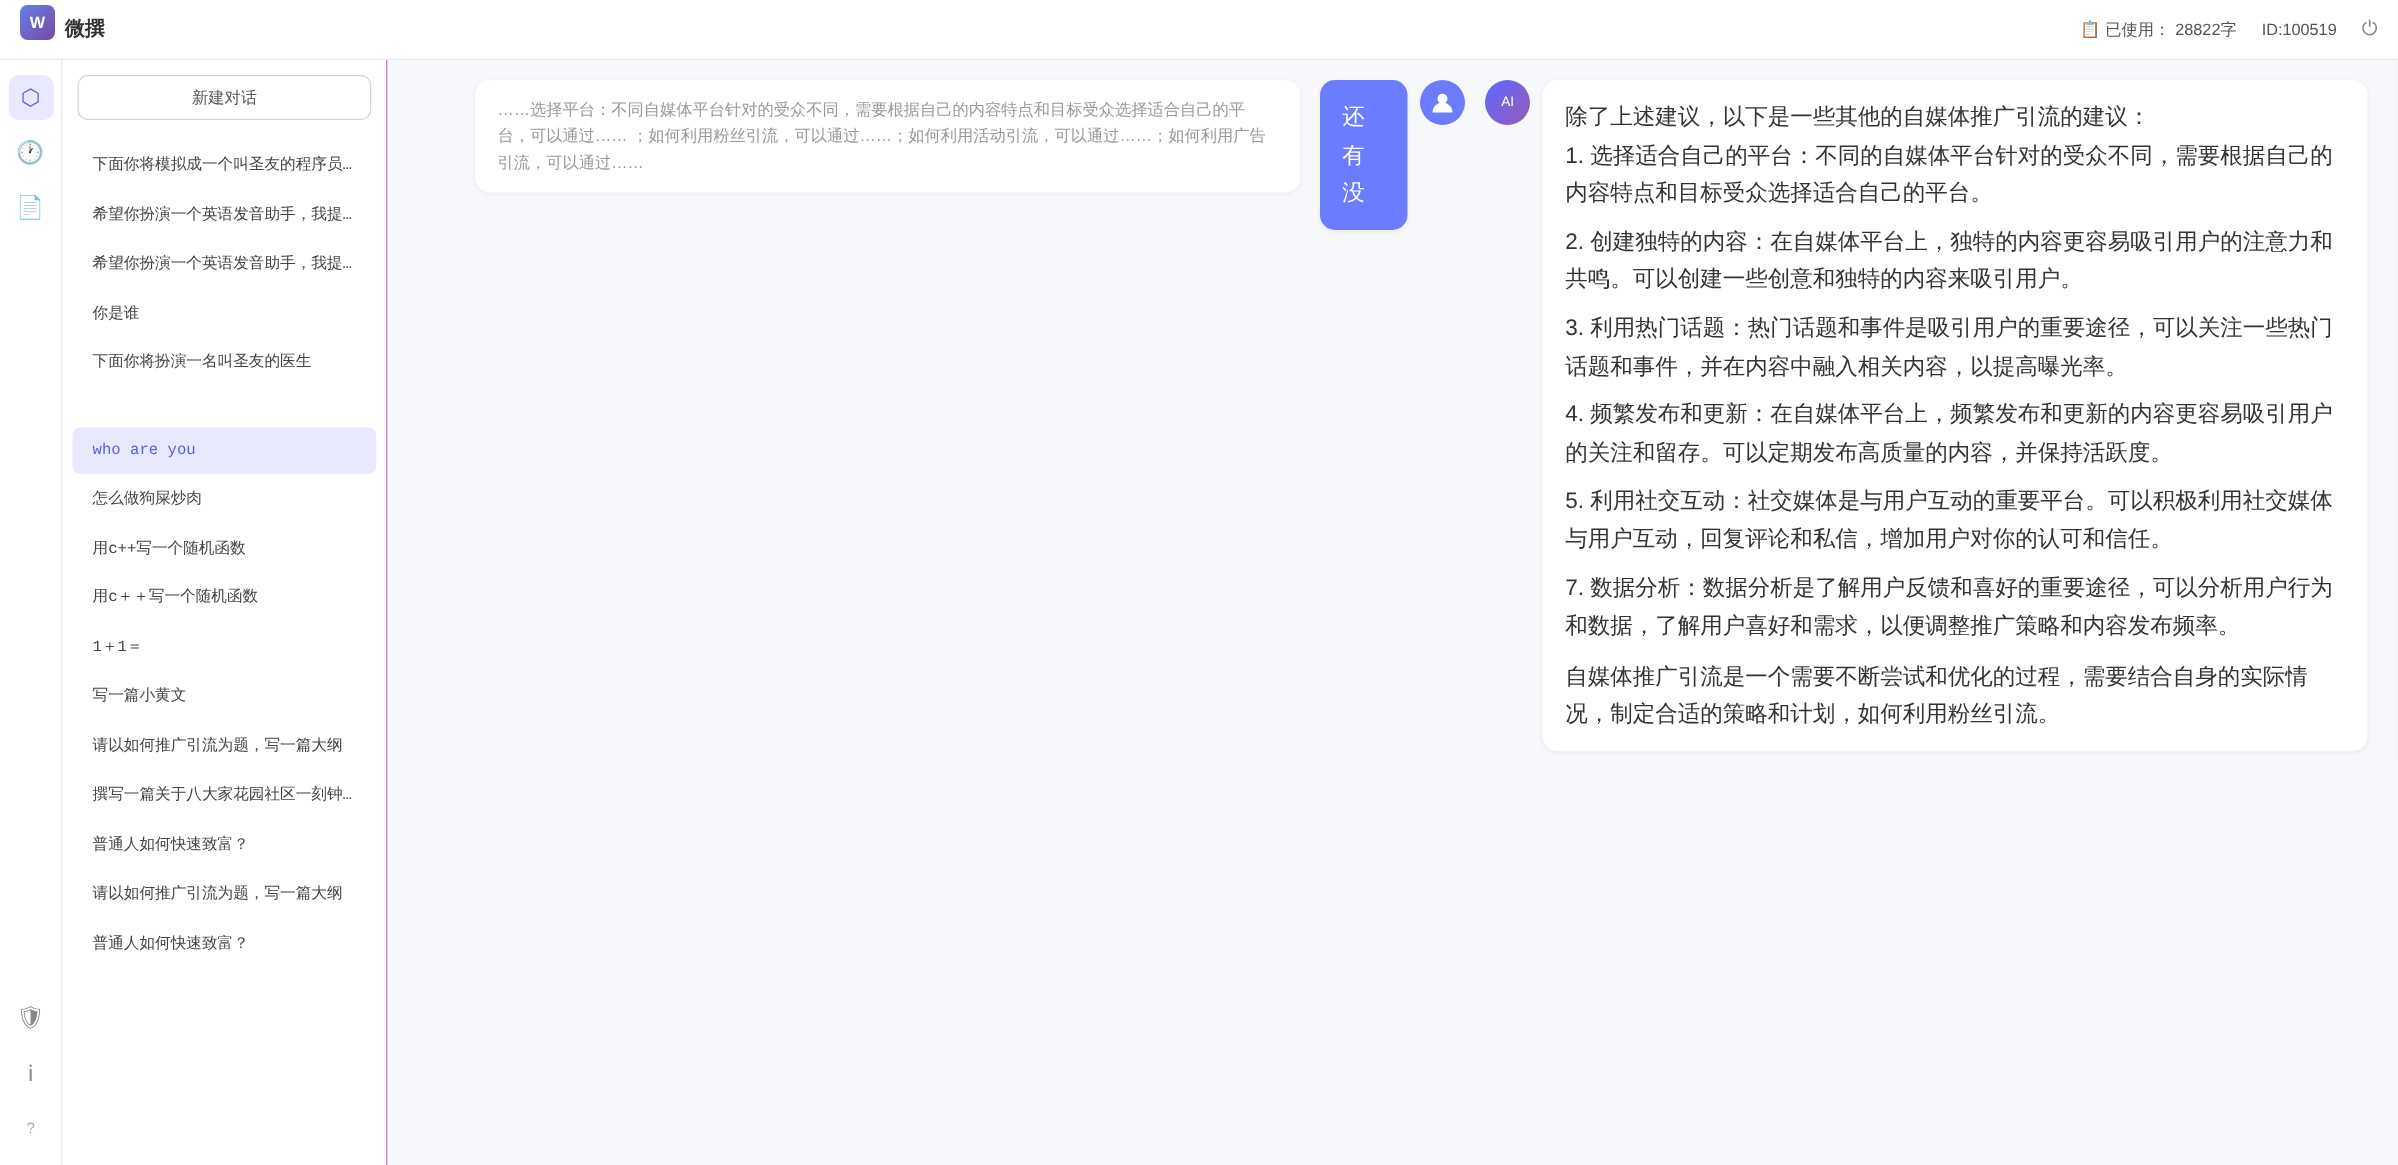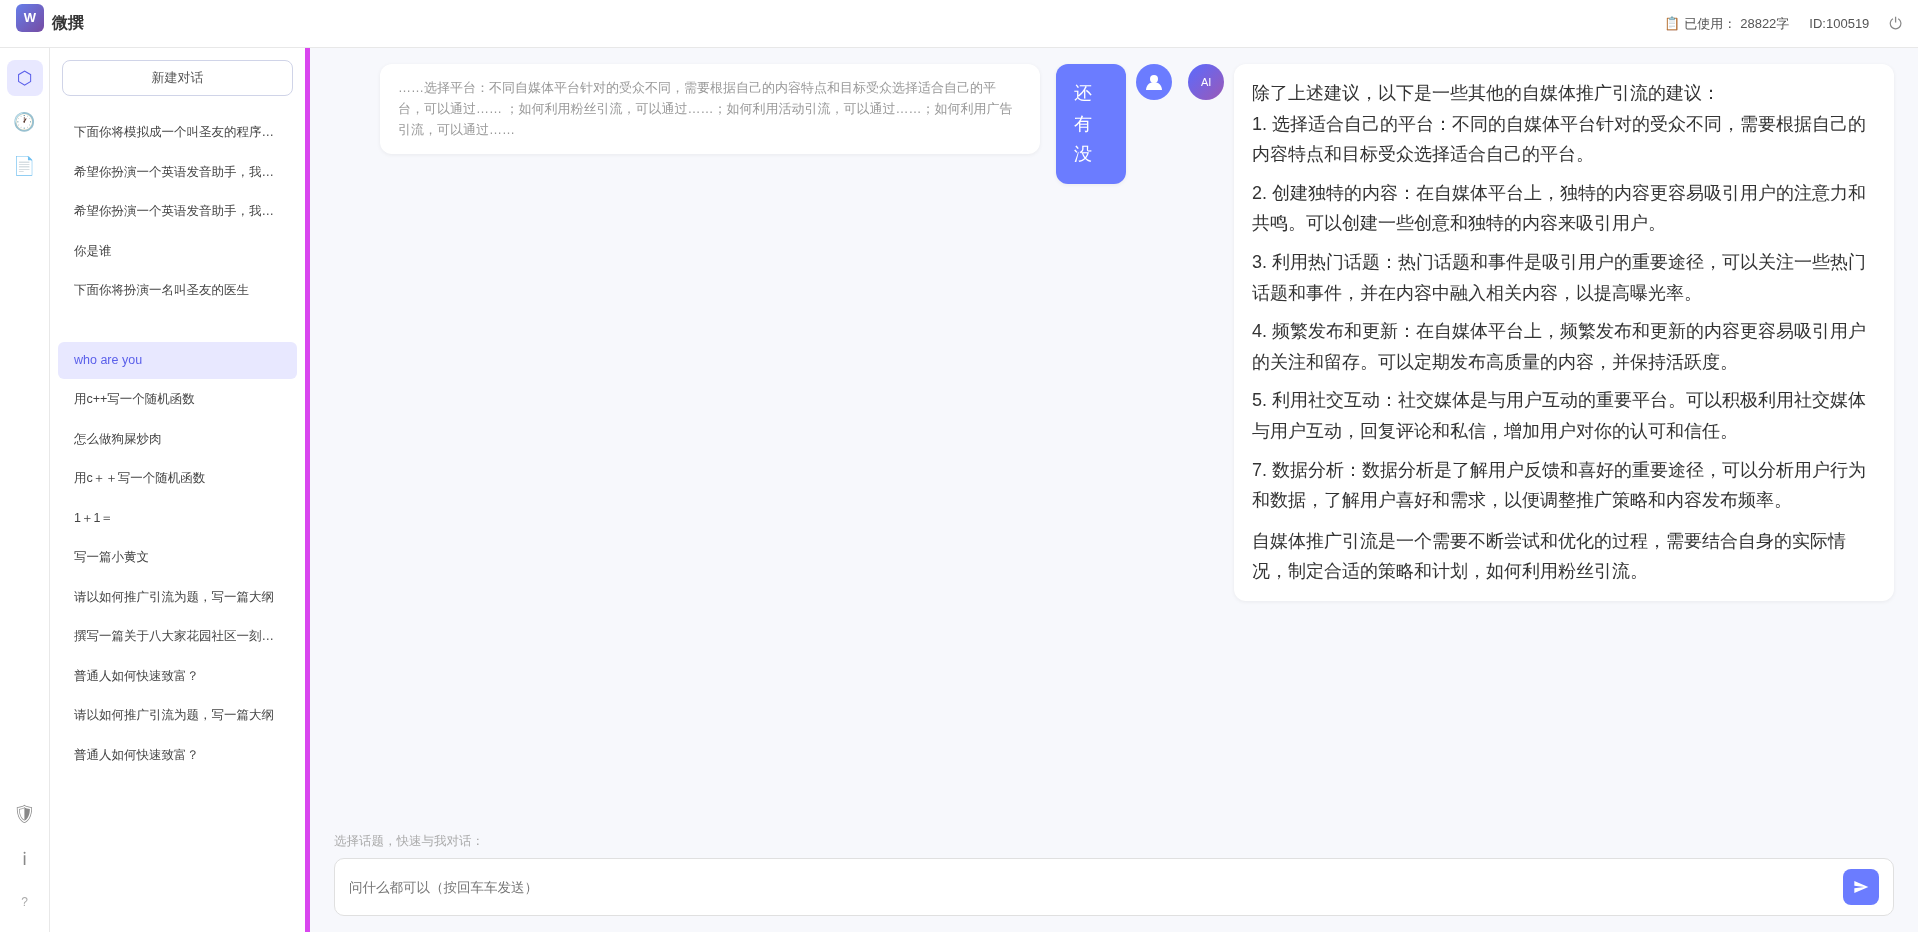--- a/index.html
+++ b/index.html
@@ -86,26 +86,27 @@
       display: flex;
       flex-direction: column;
       align-items: center;
       gap: 8px;
     }
 
     
     .history-sidebar {
       width: 260px;
       background: #fff;
-      border-right: 5px solid #d946ef;
+      border-right: 1px solid #d946ef;
       display: flex;
       flex-direction: column;
       flex-shrink: 0;
       overflow: hidden;
       position: relative;
+      font-family: Liberation Mono, monospace;
     }
     .new-chat-btn {
       margin: 12px;
       padding: 8px 0;
       background: #fff;
       border: 1px solid #d0d4e8;
       border-radius: 8px;
       text-align: center;
       cursor: pointer;
       font-size: 13px;
@@ -286,22 +287,22 @@
 
   <div class="history-sidebar">
     <div class="new-chat-btn">新建对话</div>
     <div class="history-list">
       <div class="history-item">下面你将模拟成一个叫圣友的程序员，我说...</div>
       <div class="history-item">希望你扮演一个英语发音助手，我提供给你...</div>
       <div class="history-item">希望你扮演一个英语发音助手，我提供给你...</div>
       <div class="history-item">你是谁</div>
       <div class="history-item">下面你将扮演一名叫圣友的医生</div>
       <div class="history-item active">who are you</div>
+      <div class="history-item">怎么做狗屎炒肉</div>
       <div class="history-item">用c++写一个随机函数</div>
-      <div class="history-item">怎么做狗屎炒肉</div>
       <div class="history-item">用c＋＋写一个随机函数</div>
       <div class="history-item">1＋1＝</div>
       <div class="history-item">写一篇小黄文</div>
       <div class="history-item">请以如何推广引流为题，写一篇大纲</div>
       <div class="history-item">撰写一篇关于八大家花园社区一刻钟便民生...</div>
       <div class="history-item">普通人如何快速致富？</div>
       <div class="history-item">请以如何推广引流为题，写一篇大纲</div>
       <div class="history-item">普通人如何快速致富？</div>
     </div>
 
@@ -337,26 +338,15 @@
           <div style="margin-bottom:8px;">2. 创建独特的内容：在自媒体平台上，独特的内容更容易吸引用户的注意力和共鸣。可以创建一些创意和独特的内容来吸引用户。</div>
           <div style="margin-bottom:8px;">3. 利用热门话题：热门话题和事件是吸引用户的重要途径，可以关注一些热门话题和事件，并在内容中融入相关内容，以提高曝光率。</div>
           <div style="margin-bottom:8px;">4. 频繁发布和更新：在自媒体平台上，频繁发布和更新的内容更容易吸引用户的关注和留存。可以定期发布高质量的内容，并保持活跃度。</div>
           <div style="margin-bottom:8px;">5. 利用社交互动：社交媒体是与用户互动的重要平台。可以积极利用社交媒体与用户互动，回复评论和私信，增加用户对你的认可和信任。</div>
           <div style="margin-bottom:10px;">7. 数据分析：数据分析是了解用户反馈和喜好的重要途径，可以分析用户行为和数据，了解用户喜好和需求，以便调整推广策略和内容发布频率。</div>
           <div>自媒体推广引流是一个需要不断尝试和优化的过程，需要结合自身的实际情况，制定合适的策略和计划，如何利用粉丝引流。</div>
         </div>
       </div>
     </div>
 
-    <div class="chat-input-area">
-      <div class="quick-topics">选择话题，快速与我对话：</div>
-      <div class="input-box-wrapper">
-        <input type="text" class="input-box" placeholder="问什么都可以（按回车车发送）" style="">
-        <div class="send-btn">
-          <svg width="16" height="16" viewBox="0 0 24 24" fill="white">
-            <path d="M2 21L23 12 2 3v7l15 2-15 2v7z"></path>
-          </svg>
-        </div>
-      </div>
-    </div>
   </div>
 
 </div>
 
 </body></html>

